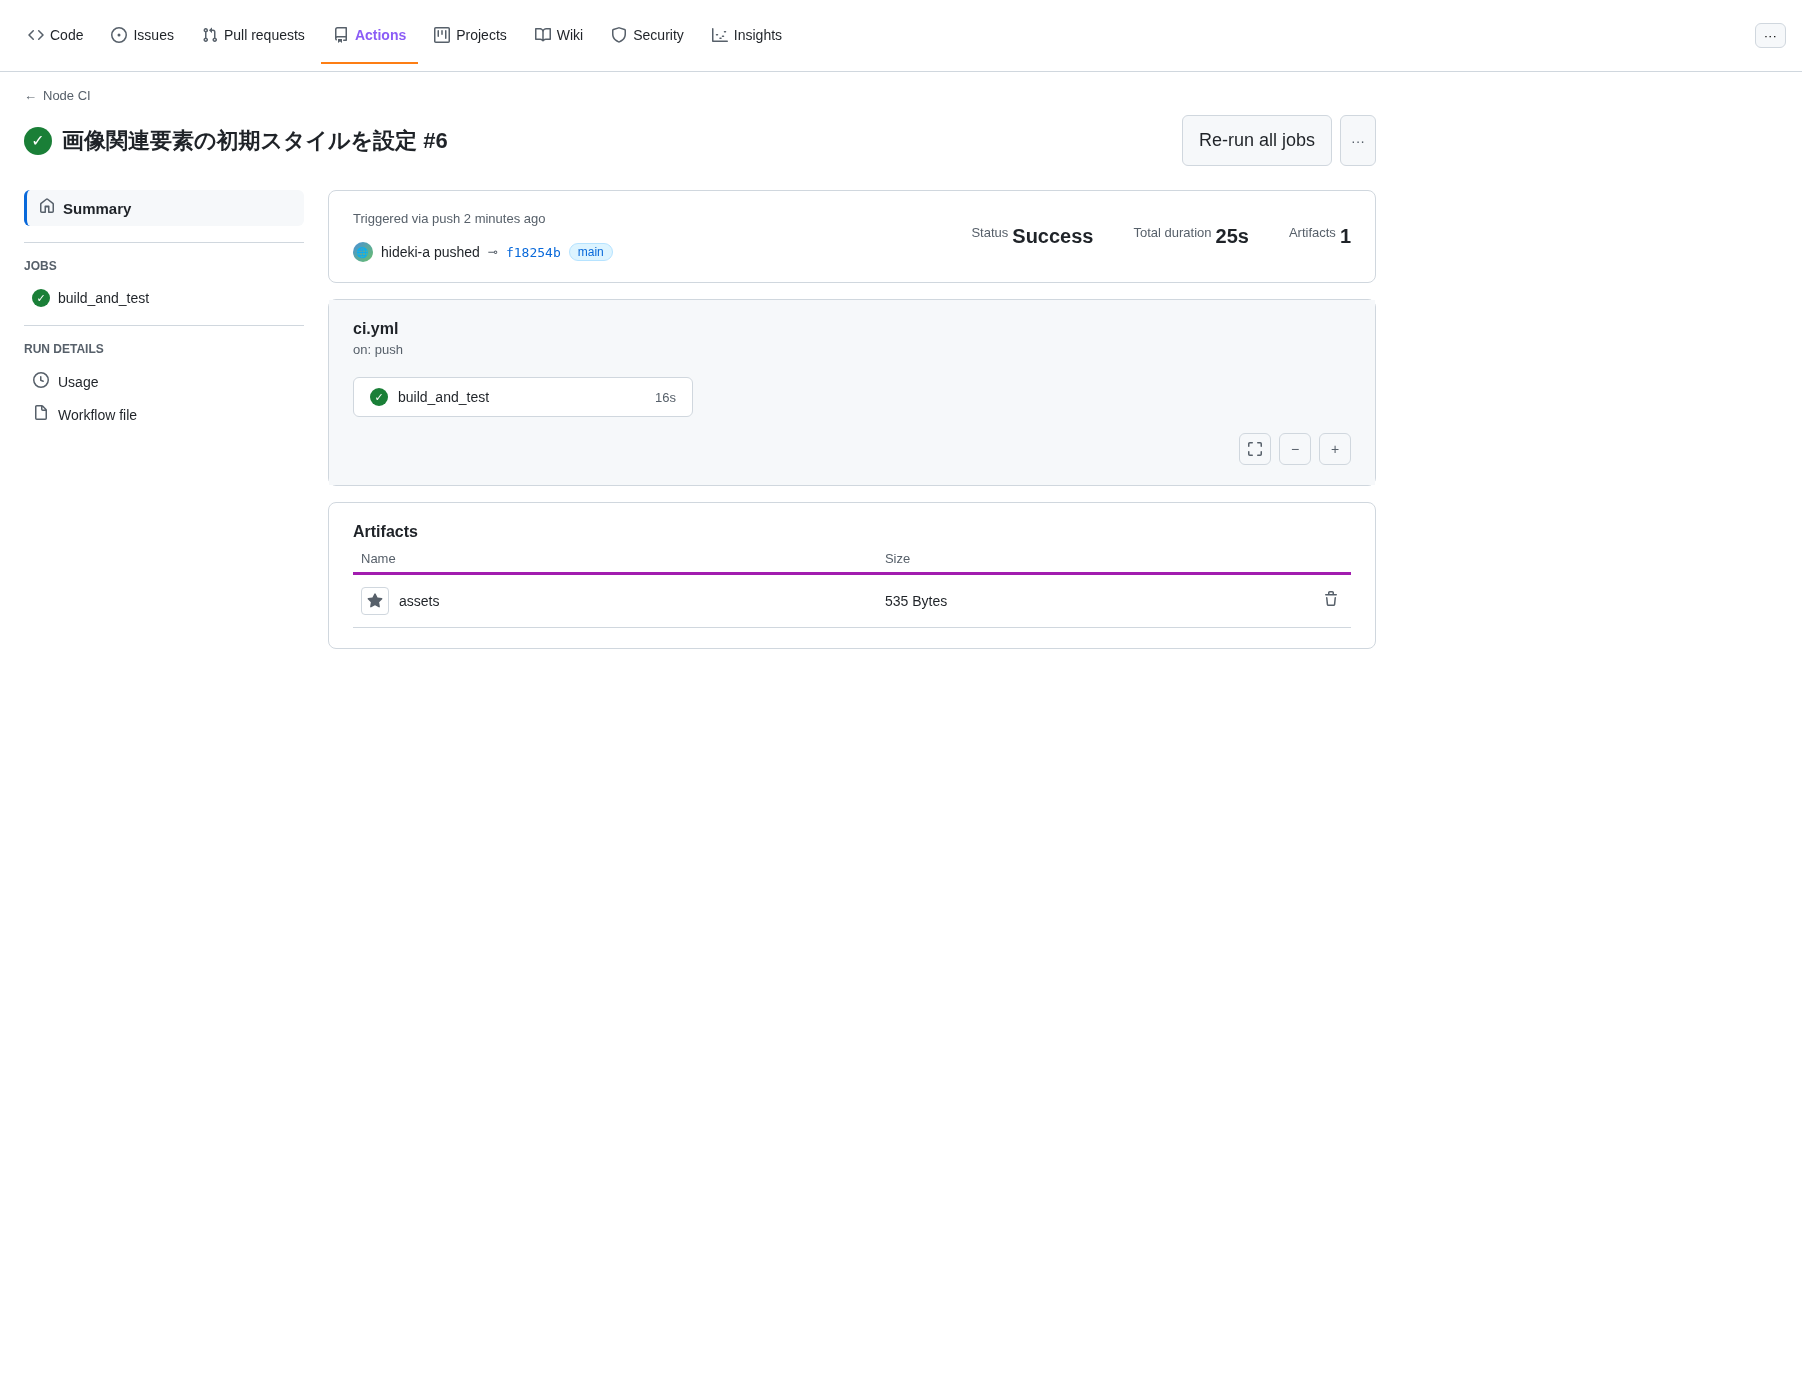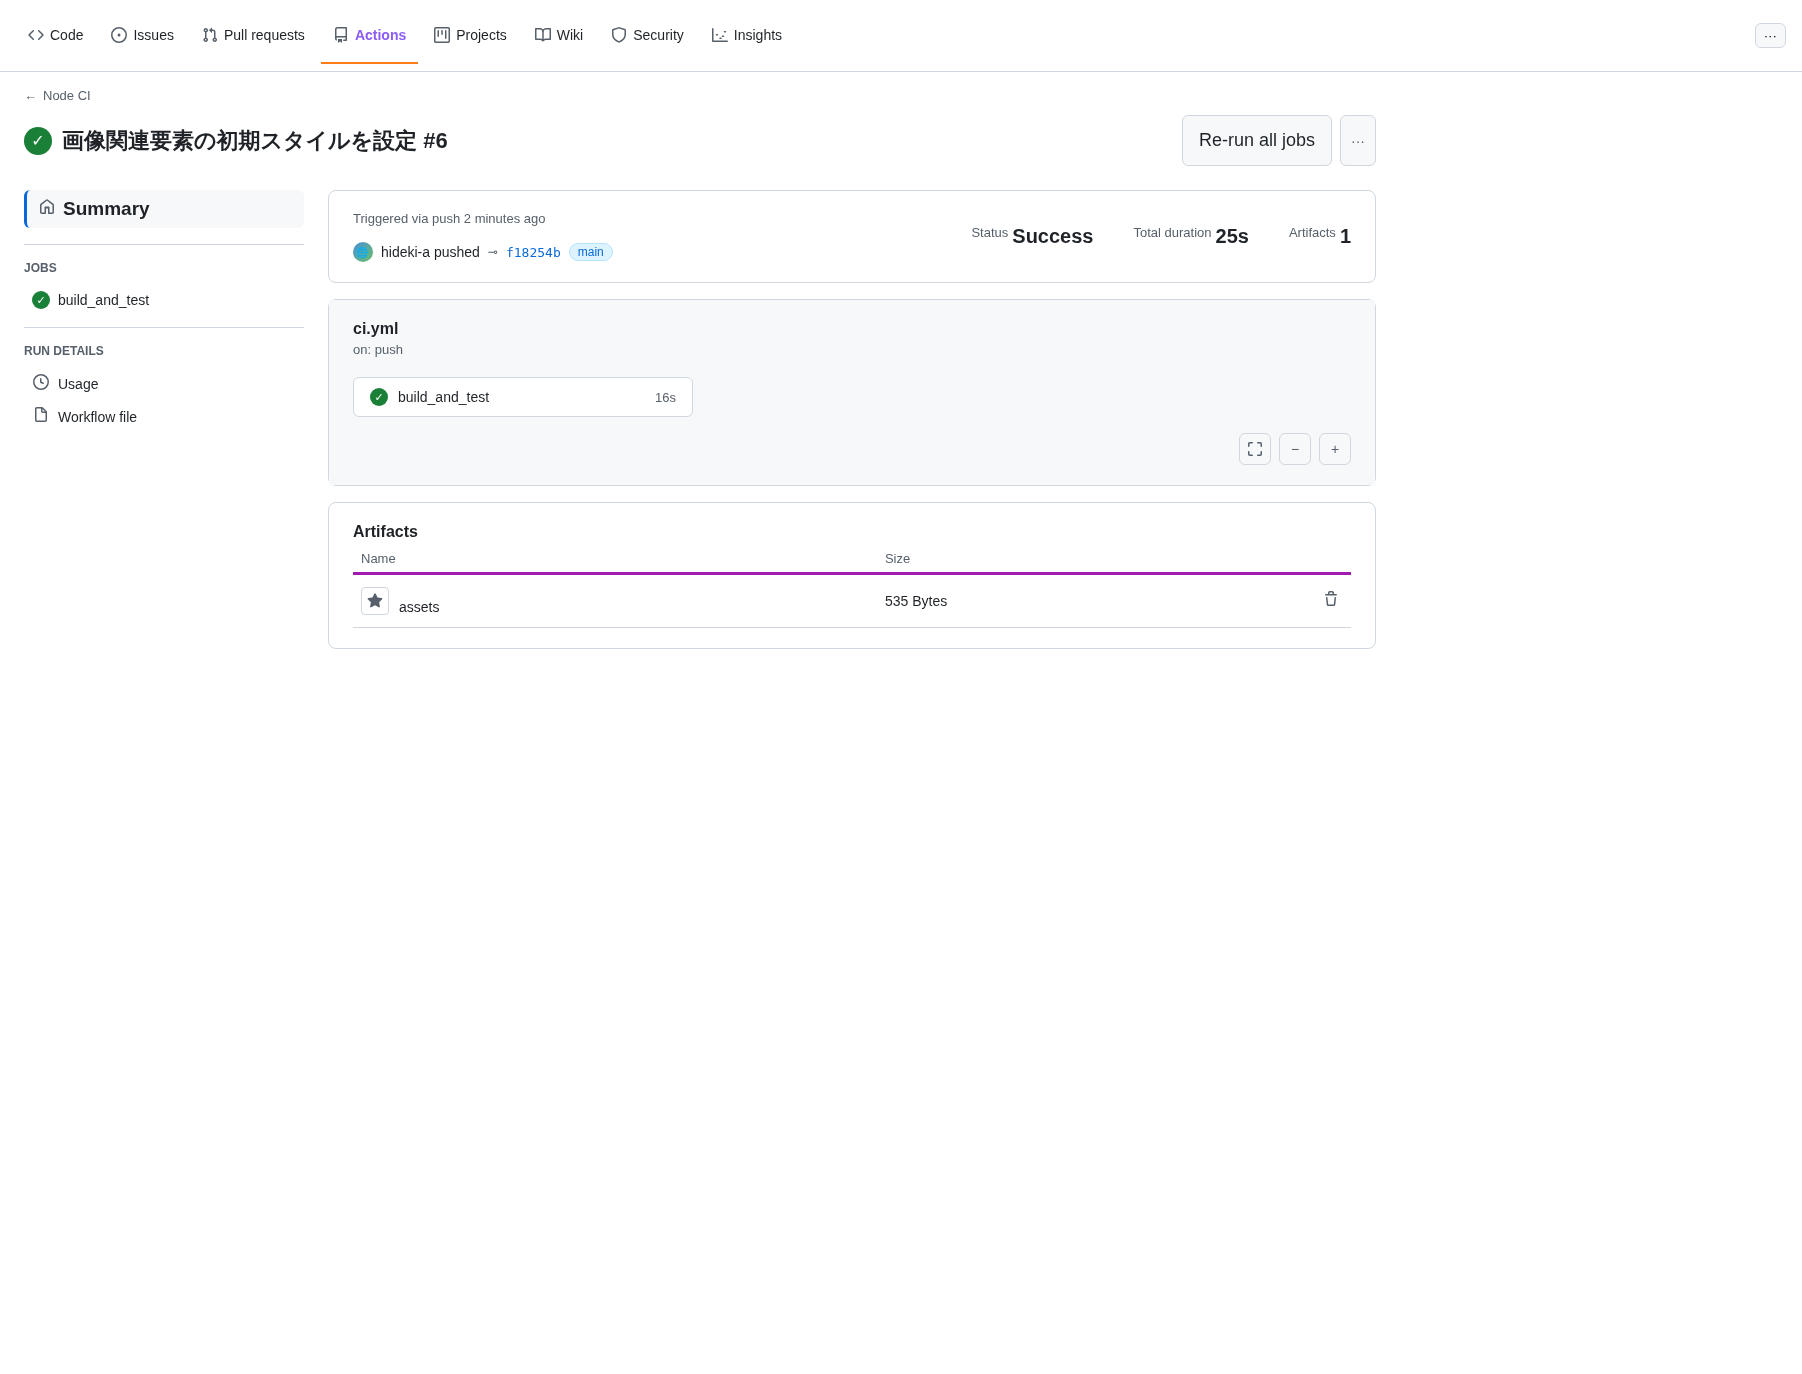--- a/index.html
+++ b/index.html
@@ -139,21 +139,21 @@
     }
     .sidebar-summary {
       display: flex;
       align-items: center;
       gap: 8px;
       padding: 8px 12px;
       background: #f6f8fa;
       border-radius: 6px;
       border-left: 3px solid #0969da;
       font-weight: 600;
-      font-size: 19px;
+      font-size: 15px;
       cursor: pointer;
       margin-bottom: 16px;
     }
     .sidebar-home-icon {
       font-size: 16px;
       color: #57606a;
     }
     .sidebar-divider {
       border: none;
       border-top: 1px solid #d0d7de;
@@ -380,21 +380,21 @@
       padding: 6px 8px;
       border-bottom: 3px solid #a21caf;
     }
     .artifacts-table td {
       padding: 12px 8px;
       font-size: 14px;
       border-bottom: 1px solid #d0d7de;
     }
     .artifact-name-cell {
       display: flex;
-      align-items: flex-end;
+      align-items: center;
       gap: 10px;
     }
     .artifact-box-icon {
       width: 28px;
       height: 28px;
       border: 1px solid #d0d7de;
       border-radius: 4px;
       display: flex;
       align-items: center;
       justify-content: center;

